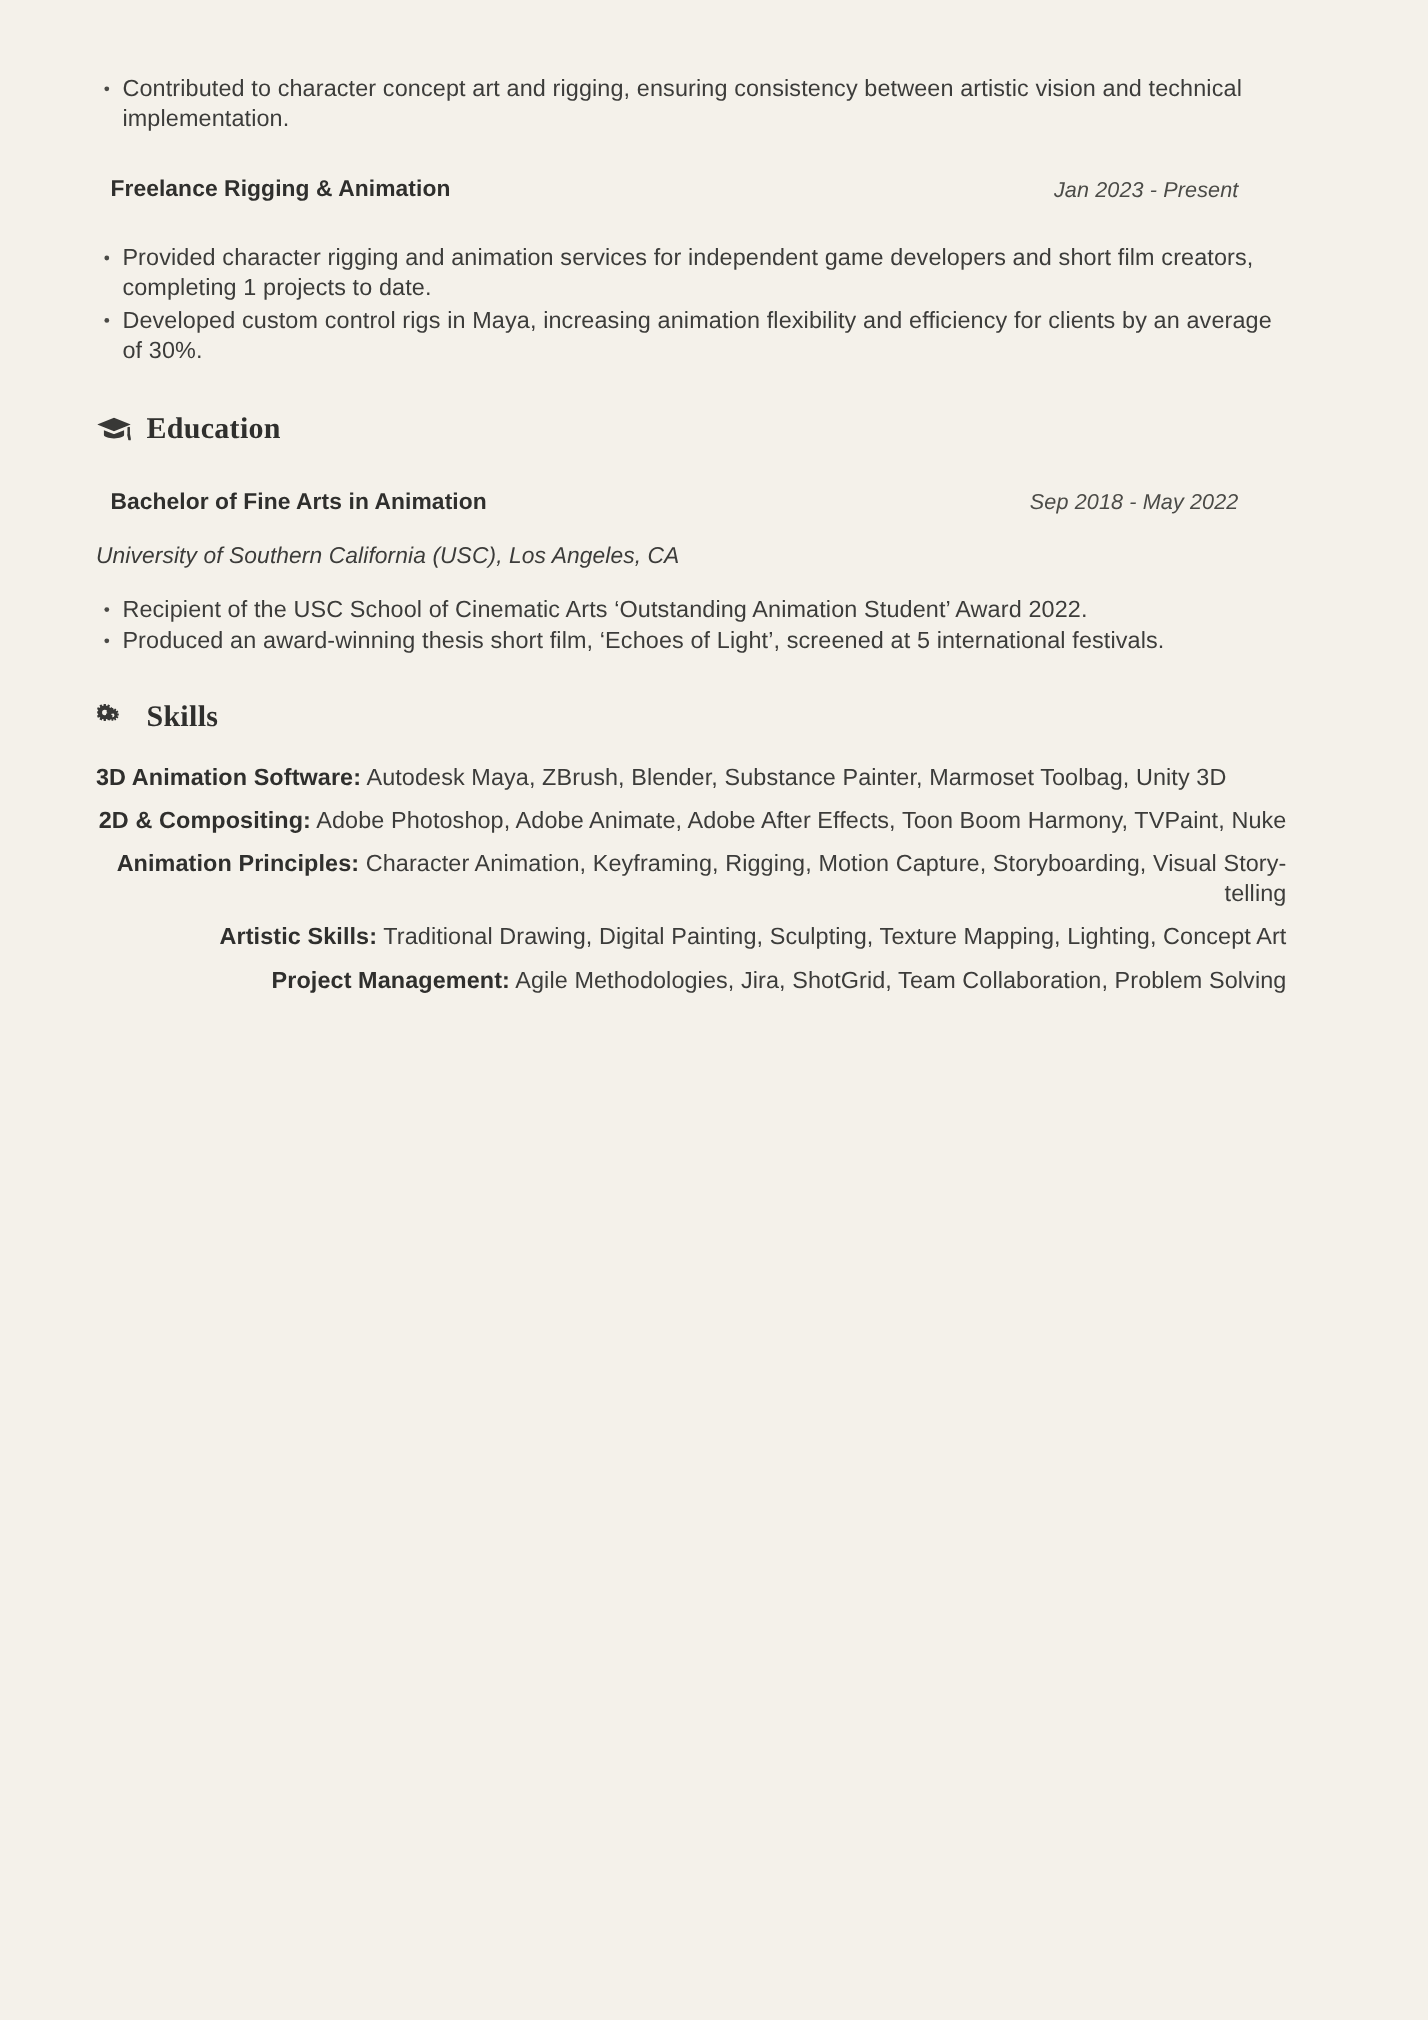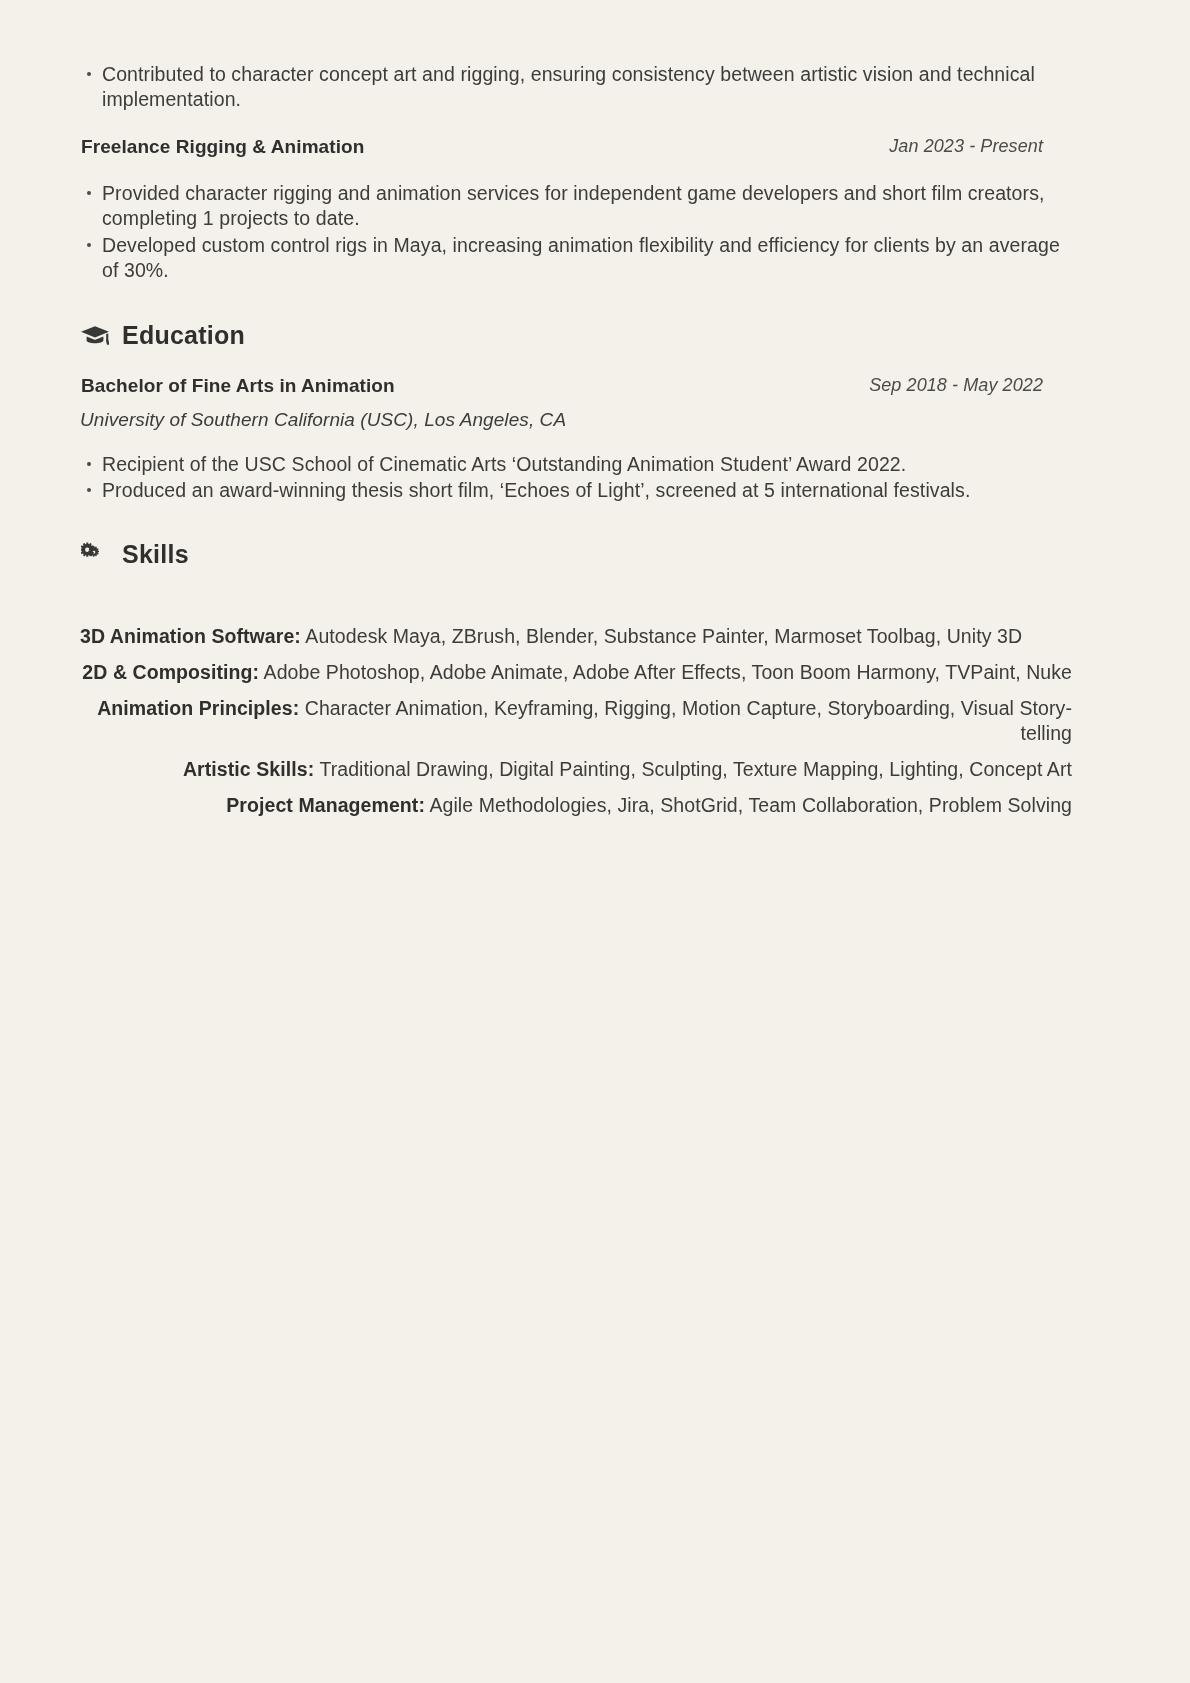--- a/index.html
+++ b/index.html
@@ -46,23 +46,23 @@
     top: 10px;
     width: 4px;
     height: 4px;
     border-radius: 50%;
     background: #4a4a46;
   }
 
   
   .entry-head {
     display: flex;
-    align-items: flex-start;
+    align-items: center;
     justify-content: space-between;
-    margin: 1px;
+    margin: 12px;
   }
   .entry-title {
     font-size: 19px;
     font-weight: bold;
     color: #2f2f2d;
     letter-spacing: 0.004em;
   }
   .entry-date {
     font-size: 18px;
     font-style: italic;
@@ -76,20 +76,21 @@
     font-style: italic;
     color: #3c3c3a;
     letter-spacing: 0.004em;
   }
 
   
   .section-head {
     display: flex;
     align-items: center;
     gap: 12px;
+    font-family: Liberation Serif, serif;
   }
   .section-head .sec-icon {
     width: 30px;
     height: 30px;
     display: inline-flex;
     align-items: center;
     justify-content: center;
     flex: 0 0 auto;
   }
   .section-head .sec-icon svg {
@@ -101,21 +102,20 @@
     color: #2f2f2d;
     letter-spacing: 0.01em;
   }
 
   
   .skill-row {
     font-size: 19.5px;
     line-height: 1.28;
     color: #3c3c3a;
     letter-spacing: 0.004em;
-    margin-top: 32px;
   }
   .skill-row .skill-cat {
     font-weight: bold;
     color: #2f2f2d;
   }
   .gap-after-b1  { height: 22px; }
   .gap-after-fl  { height: 22px; }
   .gap-before-edu{ height: 37px; }
   .gap-after-edu-head { height: 23px; }
   .gap-after-sub { height: 21px; }

